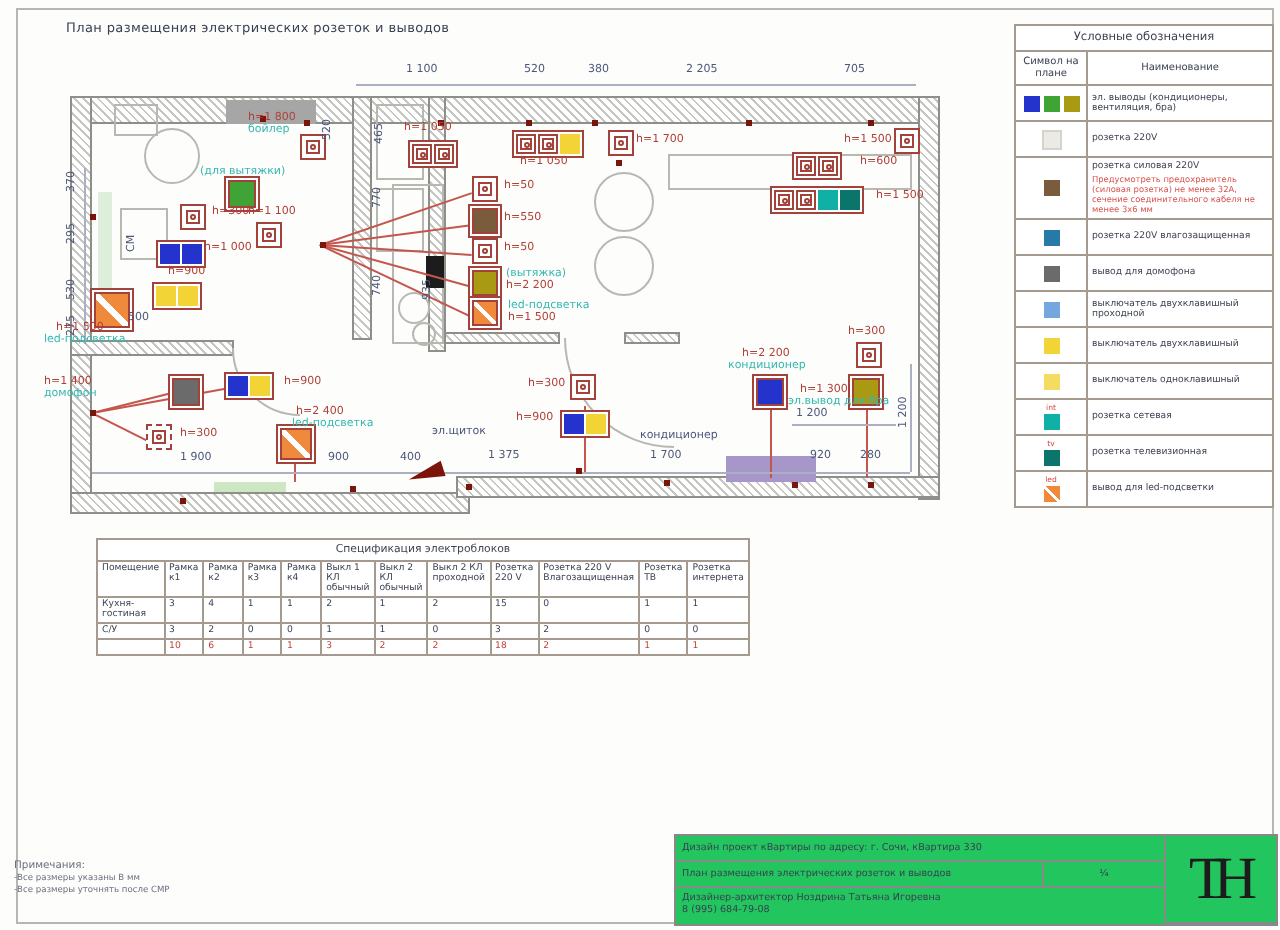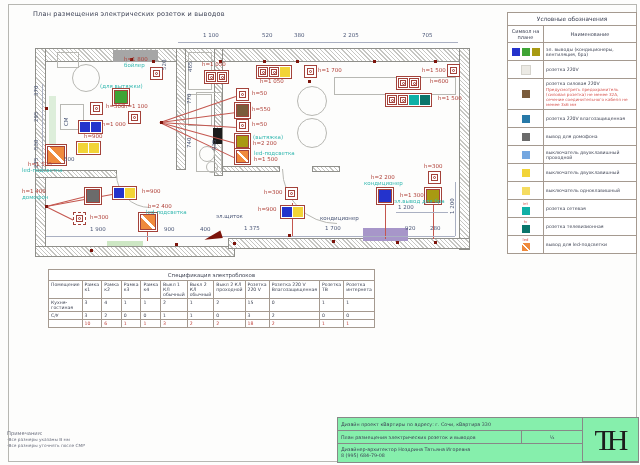--- a/index.html
+++ b/index.html
@@ -24,21 +24,21 @@
   #legend .sq{width:8px;height:8px;display:block;}
   #legend .tagwrap{display:flex;flex-direction:column;align-items:center;gap:1px;}
   #legend .tag{font-size:3.8px;color:#cf4b46;line-height:1;}
   
   #spec{position:absolute;left:48px;top:269px;width:325px;border-collapse:collapse;background:#fff;}
   #spec td{border:1px solid #a59a90;font-size:4.6px;color:#3f4454;padding:1px 2px;vertical-align:top;}
   #spec .t-title{text-align:center;font-size:5.4px;padding:2px;}
   #spec .tot td{color:#c0443e;}
   
   #tblock{position:absolute;left:337px;top:417px;width:300px;height:44px;border:1px solid #888;display:grid;
-    grid-template-columns:184px 61px 1fr;grid-template-rows:13px 13px 1fr;background:#86efac;}
+    grid-template-columns:184px 61px 1fr;grid-template-rows:13px 13px 1fr;background:#22c55e;}
   #tblock .cell{border-right:1px solid #888;border-bottom:1px solid #888;font-size:4.8px;color:#3a3f52;
     display:flex;align-items:center;padding:0 3px;overflow:hidden;}
   #tblock .cell.mid{justify-content:center;}
   #tblock .logo{grid-row:1/4;grid-column:3;display:flex;align-items:center;justify-content:center;
     font-family:"Liberation Serif",serif;font-size:30px;letter-spacing:-6px;color:#1c1c1c;border-bottom:1px solid #888;padding-right:4px;}
   #tblock .r3{border-bottom:none;flex-direction:column;align-items:flex-start;justify-content:center;line-height:1.2;}
   
   #notes{position:absolute;left:7px;top:430px;color:#6b6f7e;}
   #notes .n-title{font-size:5.2px;}
   #notes .n-line{font-size:4.3px;margin-top:1px;}

